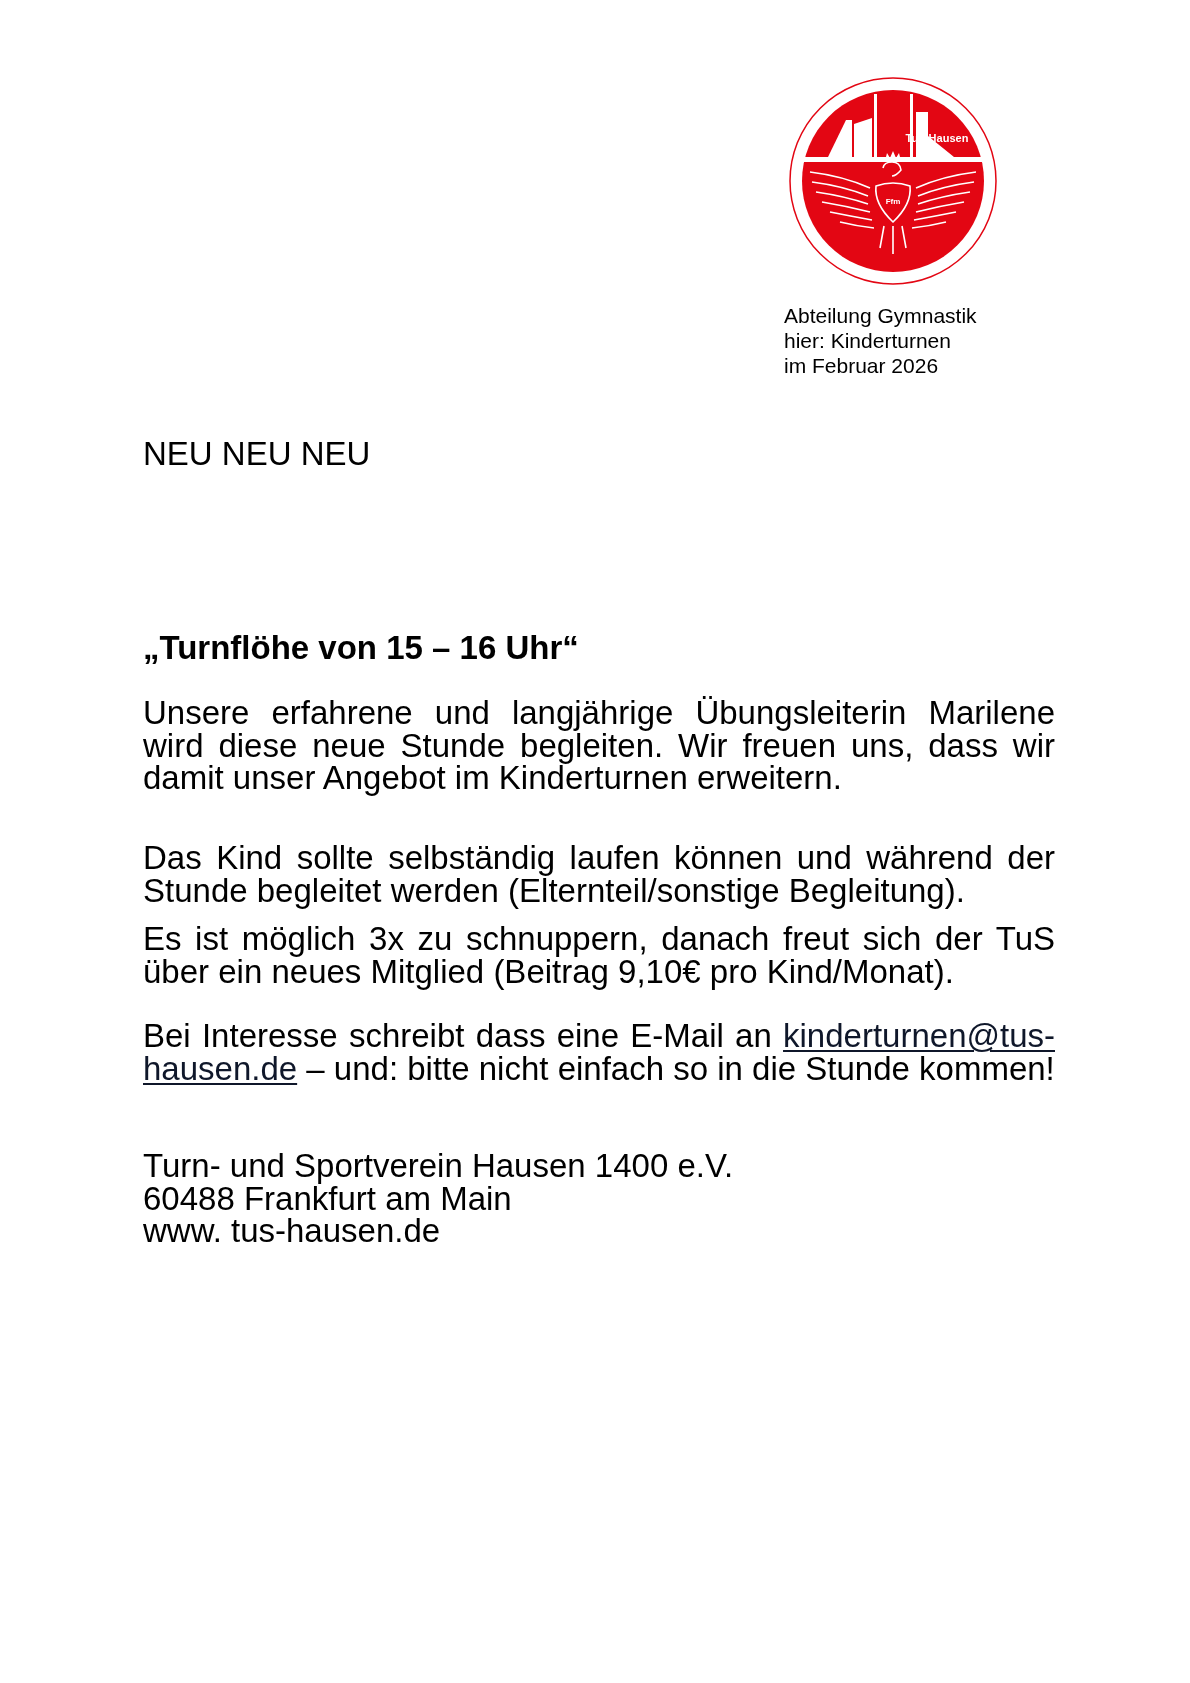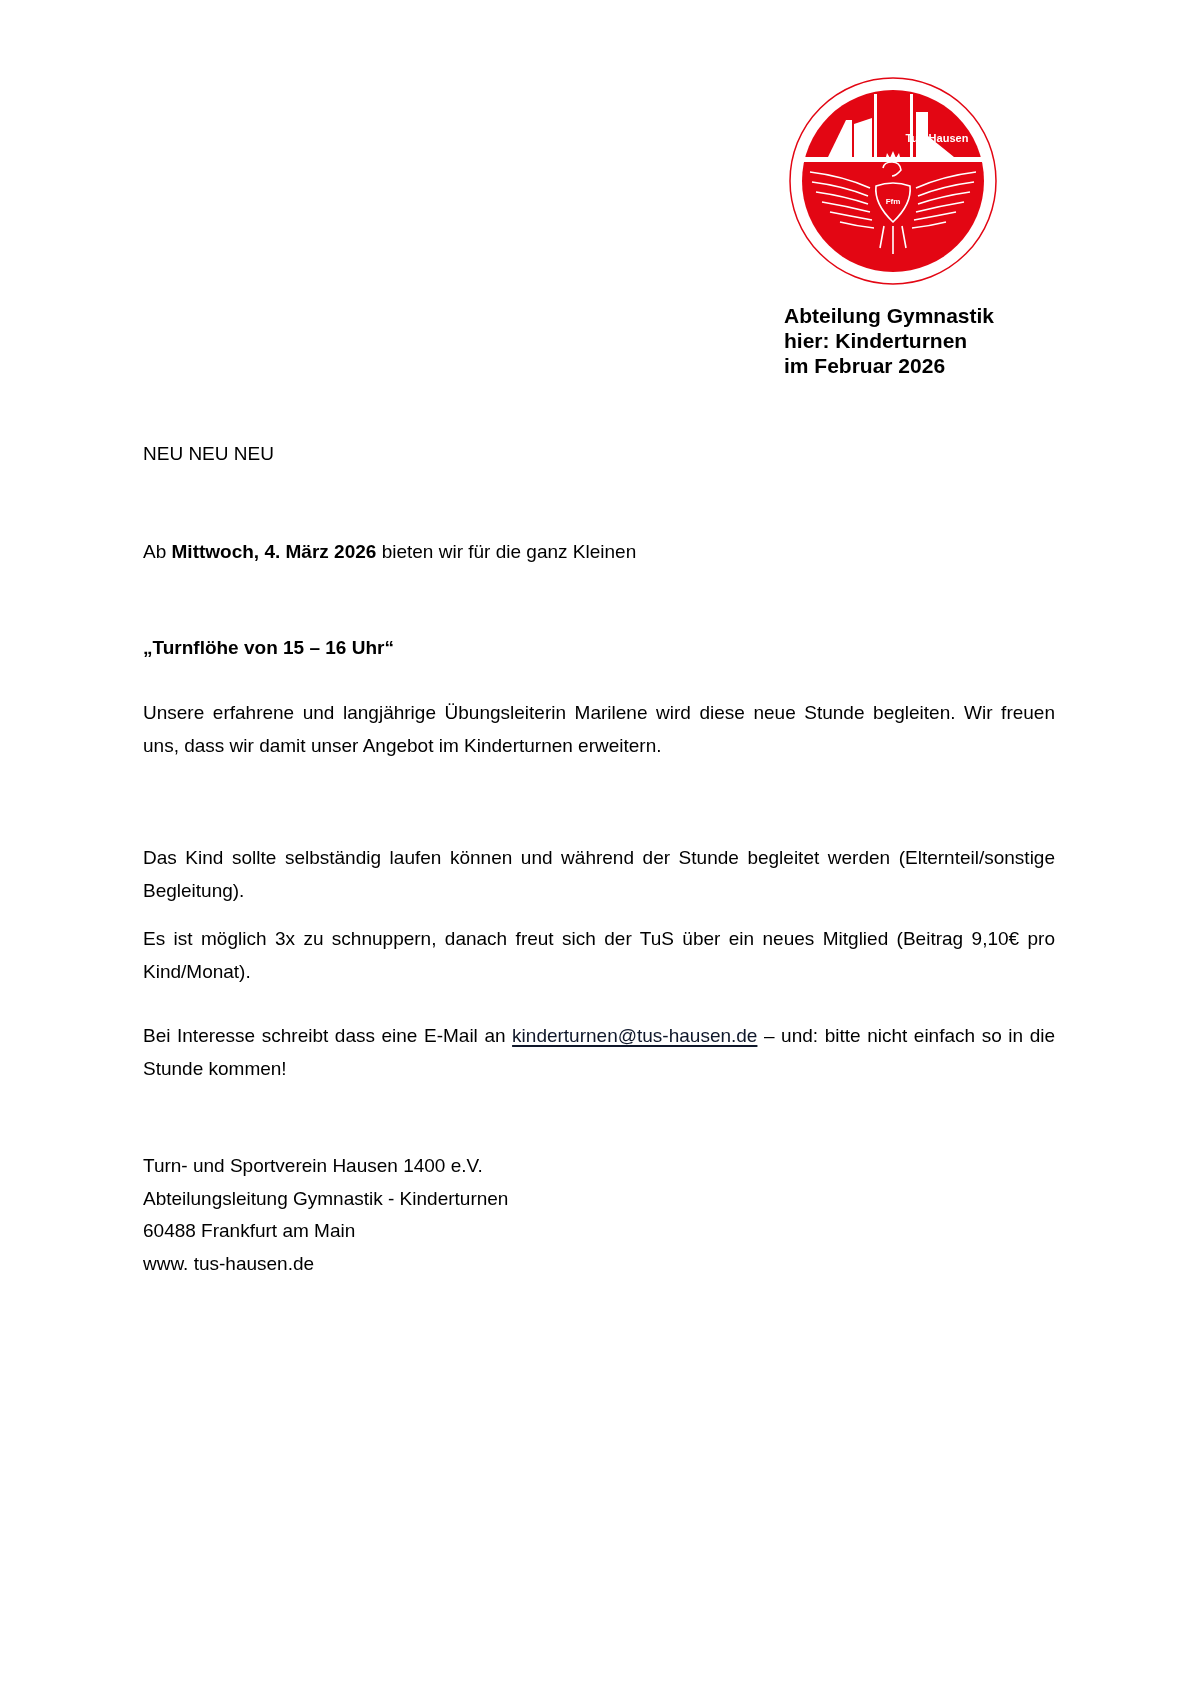--- a/index.html
+++ b/index.html
@@ -21,28 +21,27 @@
       top: 76px;
       width: 210px;
       height: 210px;
     }
     .dept-block {
       position: absolute;
       left: 784px;
       top: 303px;
       font-size: 21px;
       line-height: 25px;
-      font-weight: bold;
     }
     .dept-block div { white-space: nowrap; }
     .content {
       position: absolute;
       left: 143px;
       width: 912px;
-      font-size: 19px;
+      font-size: 33px;
     }
     .neu {
       top: 438px;
       line-height: 32px;
     }
     .intro {
       top: 536px;
       line-height: 32px;
     }
     .title {
@@ -120,29 +119,27 @@
 
 <div class="dept-block">
   <div>Abteilung Gymnastik</div>
   <div>hier: Kinderturnen</div>
   <div>im Februar 2026</div>
 </div>
 
 <div class="content neu">NEU NEU NEU</div>
 
 <div class="content intro">
-  <div><span>Ab </span><b>Mittwoch, 4. März 2026</b><span> bieten wir für die ganz Kleinen</span></div>
 </div>
 
 <div class="content title">„Turnflöhe von 15 – 16 Uhr“</div>
 
 <div class="content para p1">Unsere erfahrene und langjährige Übungsleiterin Marilene wird diese neue Stunde begleiten. Wir freuen uns, dass wir damit unser Angebot im Kinderturnen erweitern.</div>
 <div class="content para p2">Das Kind sollte selbständig laufen können und während der Stunde begleitet werden (Elternteil/sonstige Begleitung).</div>
 <div class="content para p3">Es ist möglich 3x zu schnuppern, danach freut sich der TuS über ein neues Mitglied (Beitrag 9,10€ pro Kind/Monat).</div>
 
 <div class="content para p4"><span>Bei Interesse schreibt dass eine E-Mail an </span><a class="link" href="mailto:kinderturnen@tus-hausen.de">kinderturnen@tus-hausen.de</a><span> – und: bitte nicht einfach so in die Stunde kommen!</span></div>
 
 <div class="content footer">
   <div>Turn- und Sportverein Hausen 1400 e.V.</div>
-  <div>Abteilungsleitung Gymnastik - Kinderturnen</div>
   <div>60488 Frankfurt am Main</div>
   <div>www. tus-hausen.de</div>
 </div>
 
 </body></html>

